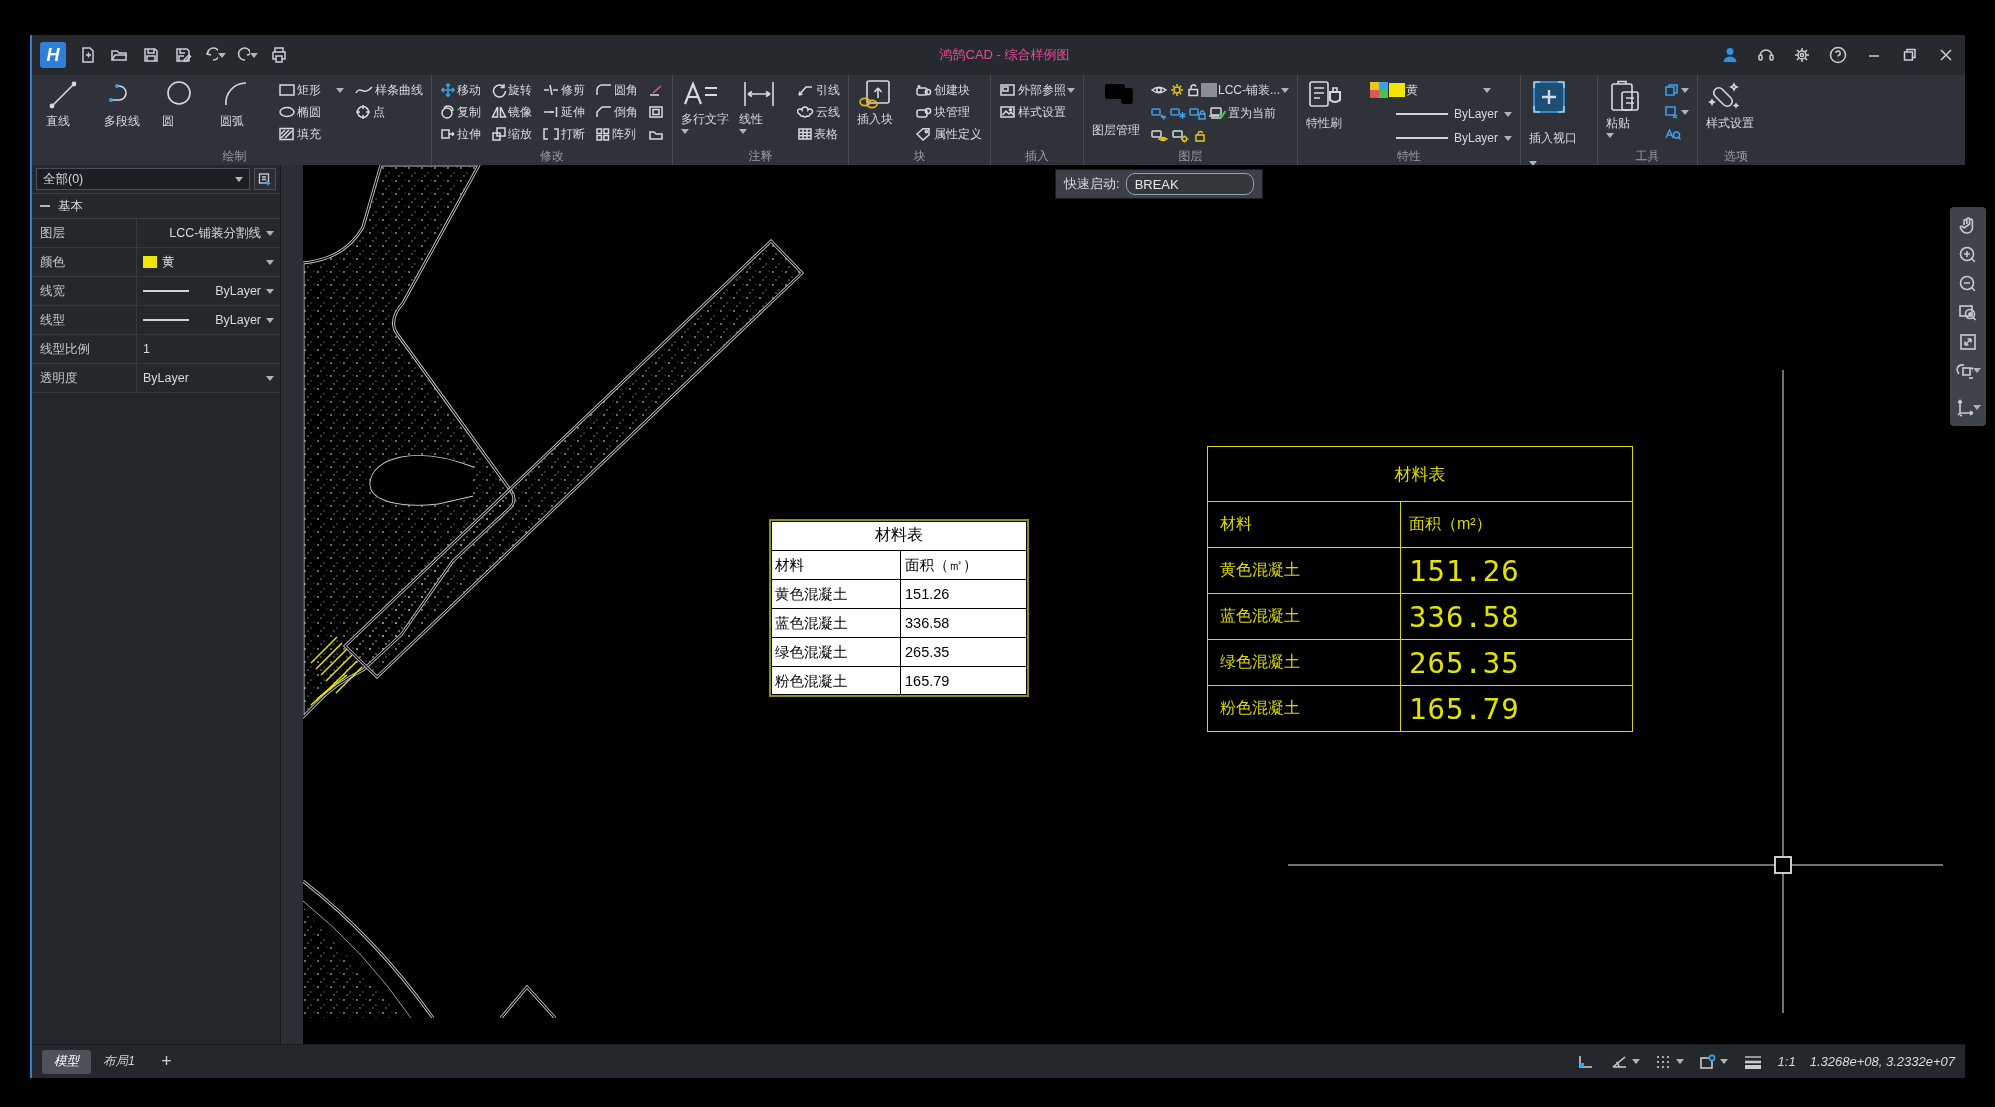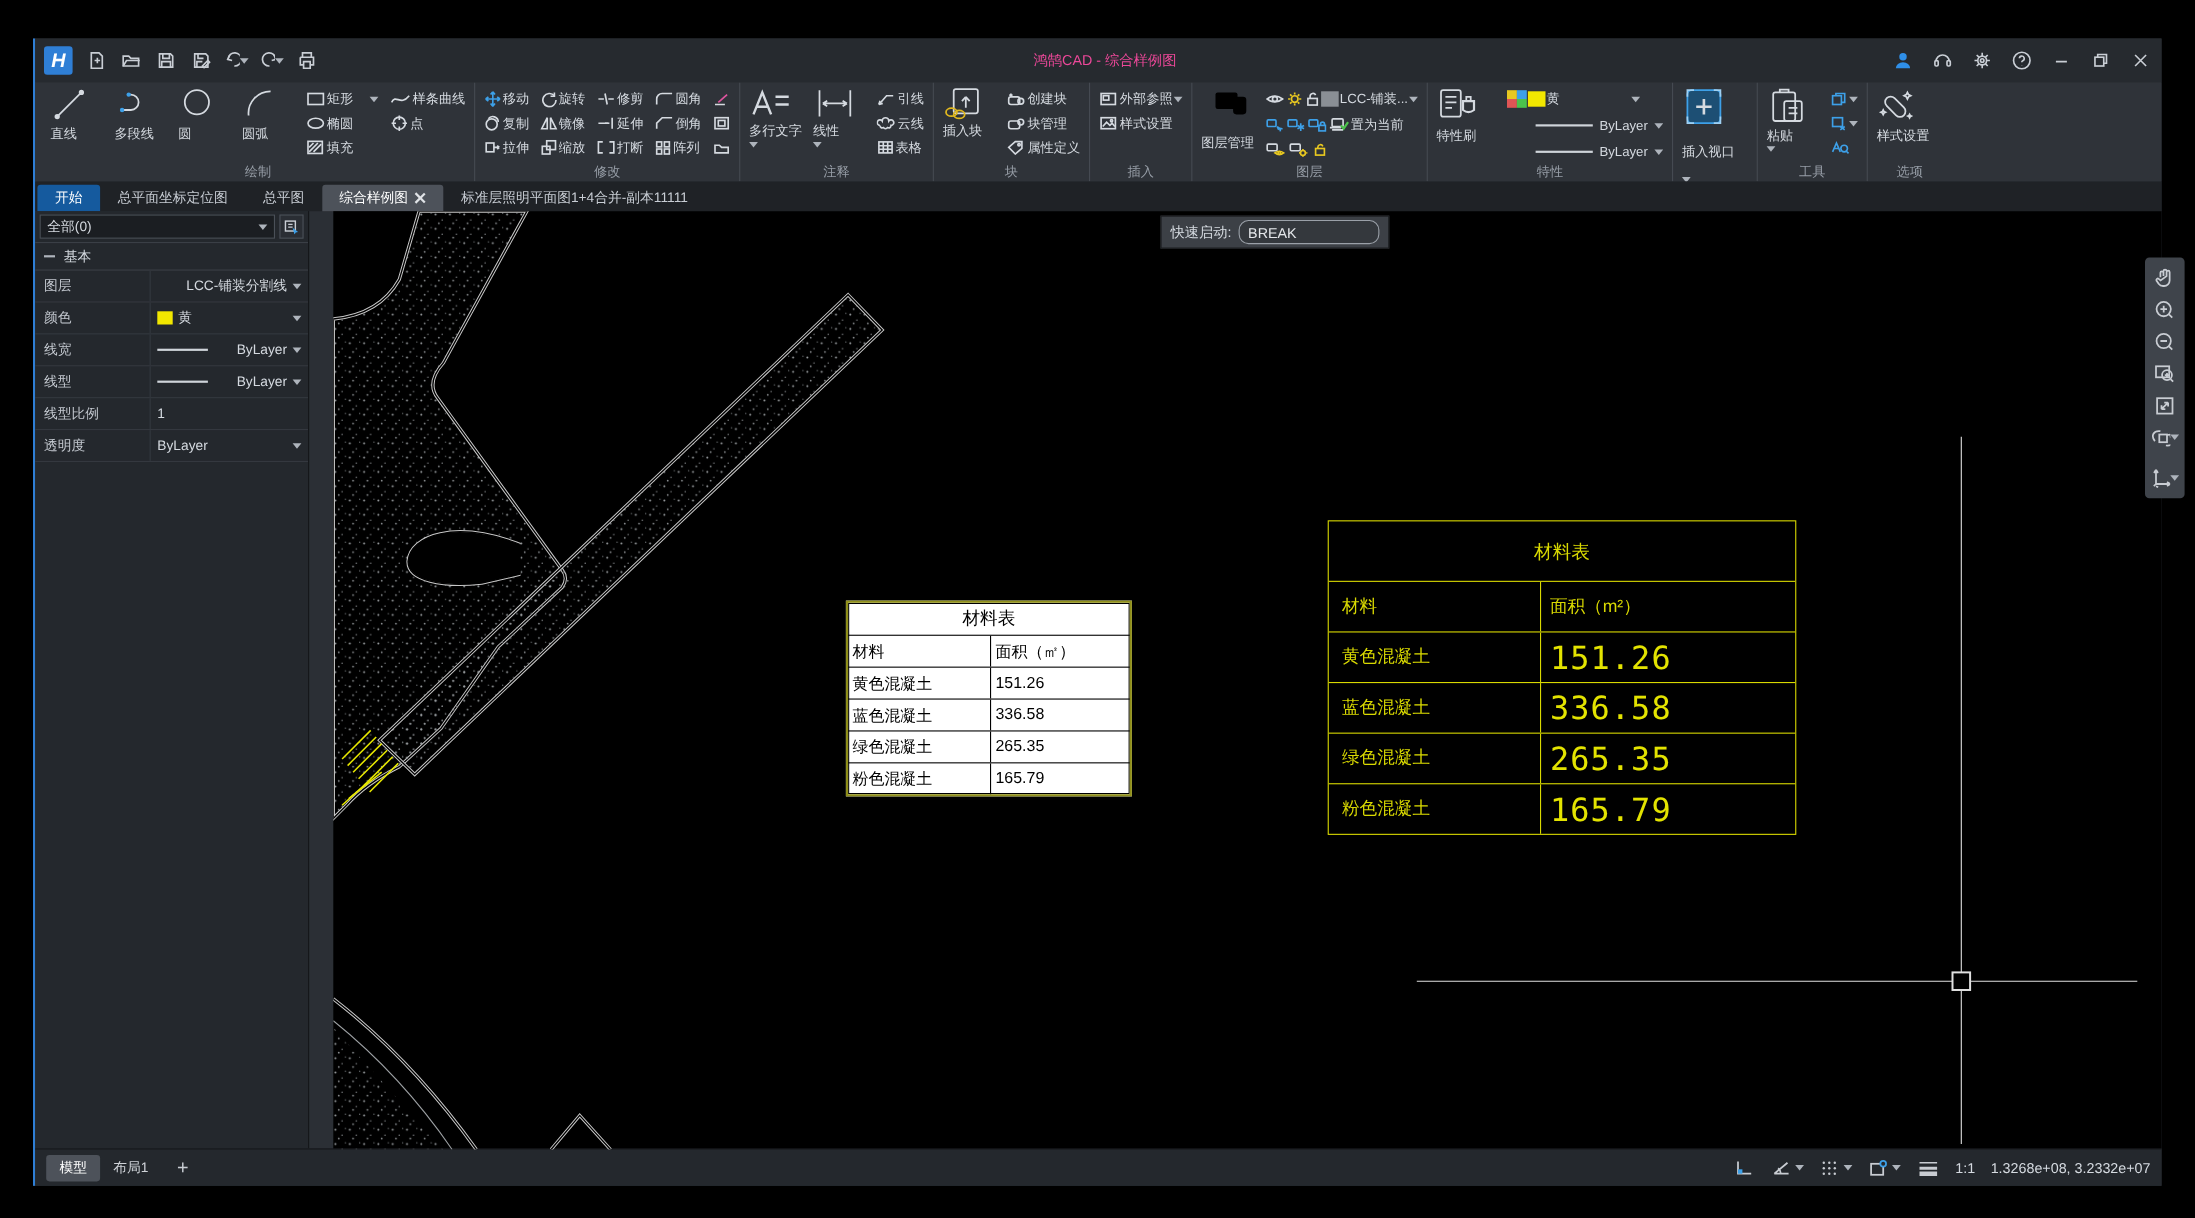--- a/index.html
+++ b/index.html
@@ -86,21 +86,21 @@
   .ytd2{flex:1;display:flex;align-items:center;padding-left:8px;font-size:16px;}
   .ynum{font-family:"DejaVu Sans Mono",monospace;font-size:29px;font-weight:400;letter-spacing:1px;color:#e3e300;}
   .yarea{font-size:16px;}
   
   .navbar{position:absolute;left:1647px;top:42px;width:36px;background:#3f444b;border-radius:4px;
           display:flex;flex-direction:column;align-items:center;padding:6px 0;gap:4px;}
   .navbtn{width:26px;height:25px;display:flex;align-items:center;justify-content:center;}
   .navbtn svg{stroke:#c8ccd2;fill:none;stroke-width:1.6;}
   
   .statusbar{height:33px;background:#24282d;border-top:1px solid #15171a;display:flex;align-items:center;
-             flex:none;padding:0 10px;font-size:12.5px;color:#cfd3d8;}
+             flex:none;padding:0 10px;font-size:12.5px;color:#cfd3d8;font-style:italic;}
   .stab{height:24px;display:flex;align-items:center;padding:0 12px;}
   .stab.active{background:#4d525a;border-radius:3px;color:#fff;}
   .plus{font-size:18px;color:#c8ccd2;padding:0 14px;}
   .sright{margin-left:auto;display:flex;align-items:center;gap:14px;}
   .sico{display:flex;align-items:center;gap:2px;}
   .sico svg{stroke:#c8ccd2;fill:none;stroke-width:1.6;}
   .scoord{font-size:13px;color:#d5dae0;}
 </style>
 </head>
 <body>
@@ -682,38 +682,20 @@
                 <rect x="12" y="8" width="10" height="22" rx="5" transform="rotate(-45 17 19)"></rect>
                 <path d="M28 6 l1 2 l2 1 l-2 1 l-1 2 l-1 -2 l-2 -1 l2 -1 z M6 22 l0.7 1.4 l1.4 0.7 l-1.4 0.7 l-0.7 1.4 l-0.7 -1.4 l-1.4 -0.7 l1.4 -0.7 z M30 26 l0.5 1 l1 0.5 l-1 0.5 l-0.5 1 l-0.5 -1 l-1 -0.5 l1 -0.5 z"></path>
               </svg>
           <span class="blabel">样式设置</span>
         </div>
       </div>
       <div class="rlabel">选项</div>
     </div>
   </div>
 
-  <div class="doctabs">
-    <div class="dtab active">
-          <span>开始</span>
-        </div>
-    <div class="dtab">
-          <span>总平面坐标定位图</span>
-        </div>
-    <div class="dtab">
-          <span>总平图</span>
-        </div>
-    <div class="dtab current">
-          <span>综合样例图</span>
-          <span class="xclose"></span>
-        </div>
-    <div class="dtab">
-          <span>标准层照明平面图1+4合并-副本11111</span>
-        </div>
-  </div>
 
   <div class="main">
 
     <div class="panel">
       <div class="pcombo-row">
         <div class="pcombo">
           <span>全部(0)</span>
               <span class="caret"></span>
         </div>
         <div class="pbtn">

